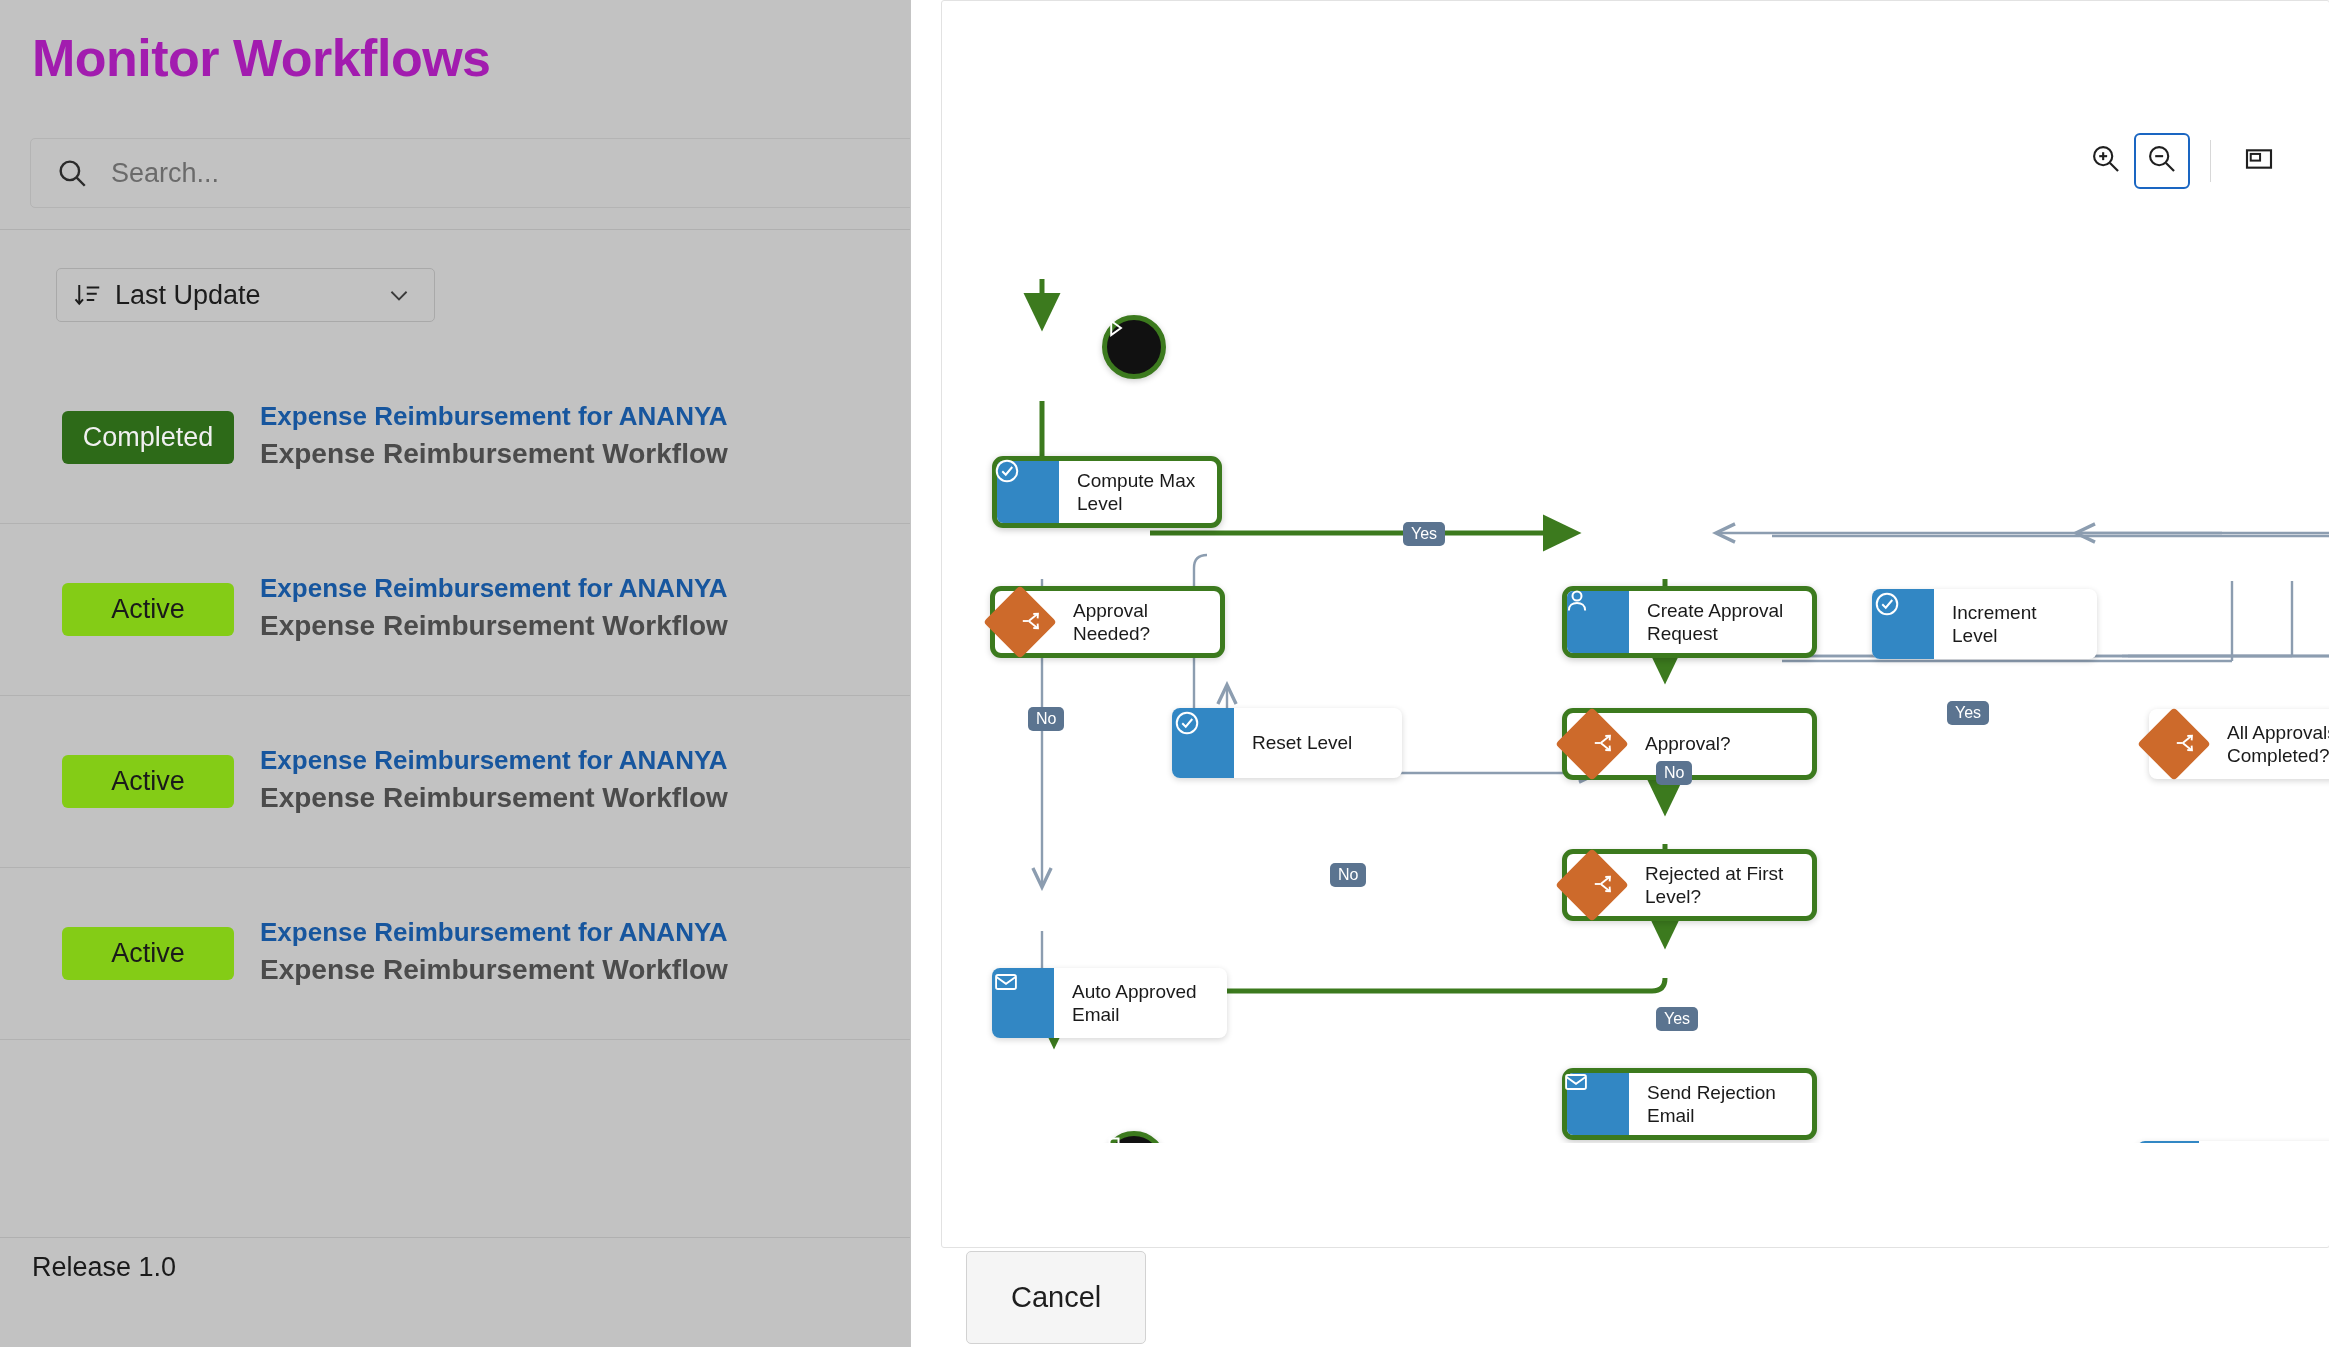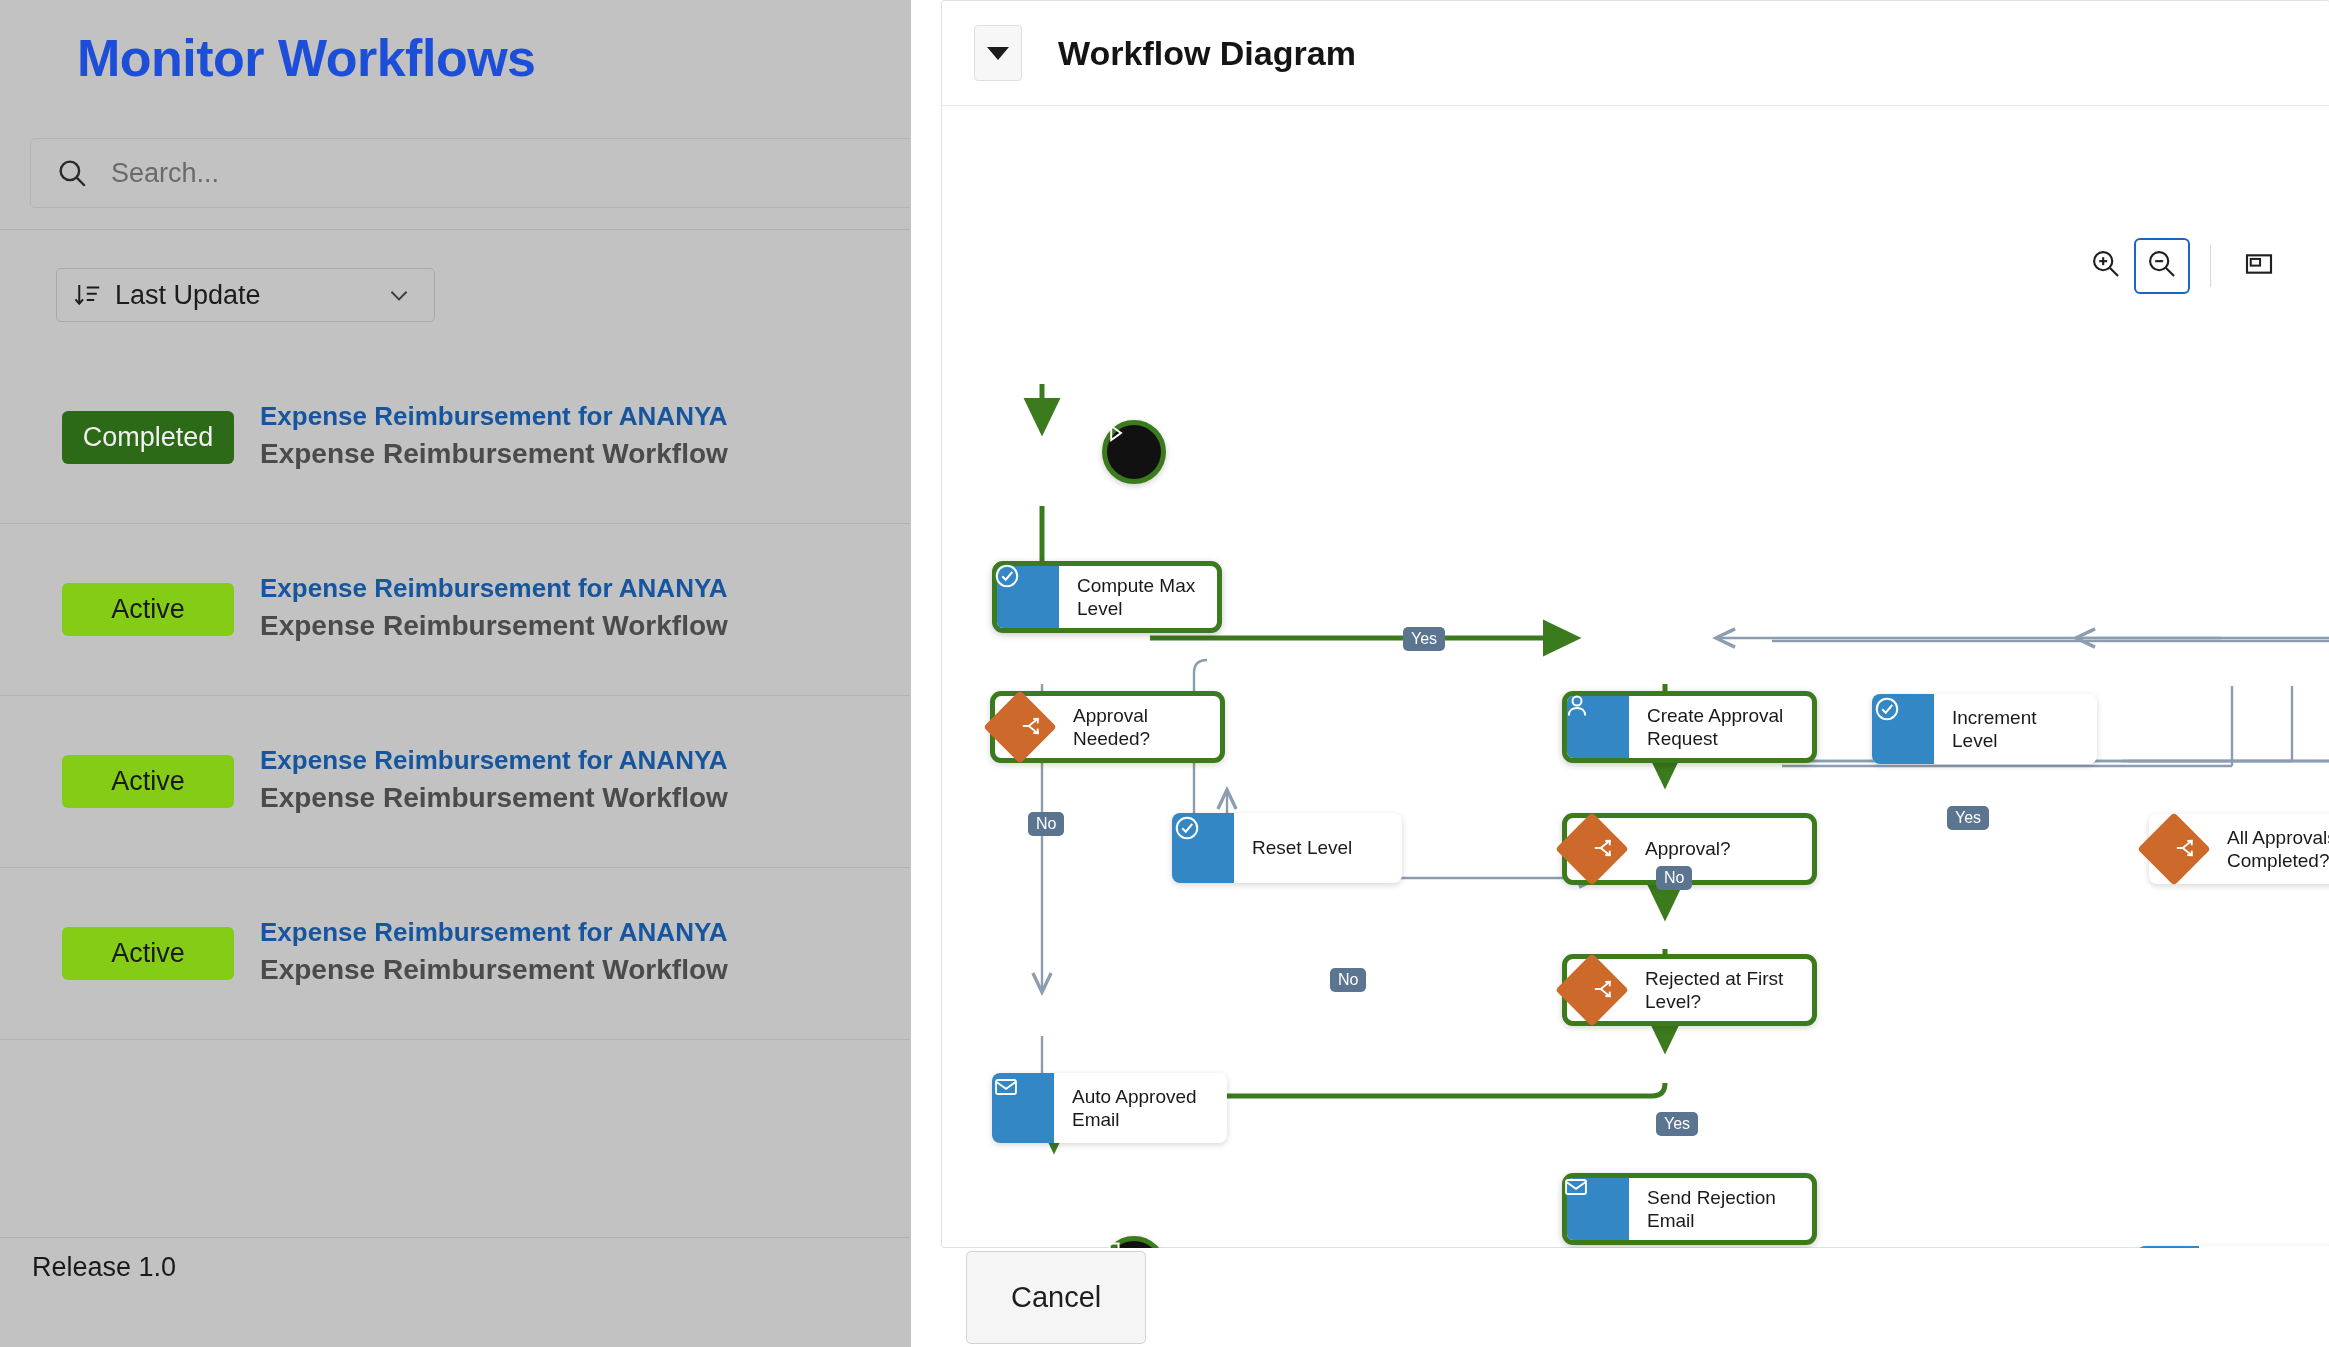--- a/index.html
+++ b/index.html
@@ -12,23 +12,22 @@
   #root { position: relative; width: 2329px; height: 1347px; }
 
   
   .app-bg {
     position: absolute; left: 0; top: 0;
     width: 2329px; height: 1347px;
     background: #c2c2c2;
   }
   .page-title {
     position: absolute; left: 32px; top: 28px;
-    font-size: 52px; font-weight: bold; color: #1d4ed8;
+    font-size: 52px; font-weight: bold; color: #a21caf;
     letter-spacing: -0.5px;
-    margin-left: 45px;
   }
   .search-wrap {
     position: absolute; left: 30px; top: 138px;
     width: 1290px; height: 70px;
     border: 1px solid #b4b4b4; border-radius: 5px;
     background: #c2c2c2;
     display: flex; align-items: center;
   }
   .search-icon { margin-left: 24px; display: flex; align-items: center; }
   .search-input {
@@ -264,26 +263,20 @@
       </div>
     </div>
 
     <div class="bottom-strip"></div>
     <div class="release">Release 1.0</div>
   </div>
 
   <div class="modal">
     <div class="modal-card">
 
-      <div class="modal-header">
-        <div class="collapse-btn">
-          <span class="collapse-caret"></span>
-        </div>
-        <div class="modal-title">Workflow Diagram</div>
-      </div>
 
       <div class="canvas-area">
 
         <div class="toolbar">
           <div class="tool-btn">
             <span>
               <svg width="34" height="34" viewBox="0 0 24 24" fill="none" stroke="#1f1f1f" stroke-width="1.5">
                 <circle cx="10" cy="10" r="6.4"></circle>
                   <line x1="14.8" y1="14.8" x2="20.5" y2="20.5"></line>
                 <line x1="7.2" y1="10" x2="12.8" y2="10"></line>

